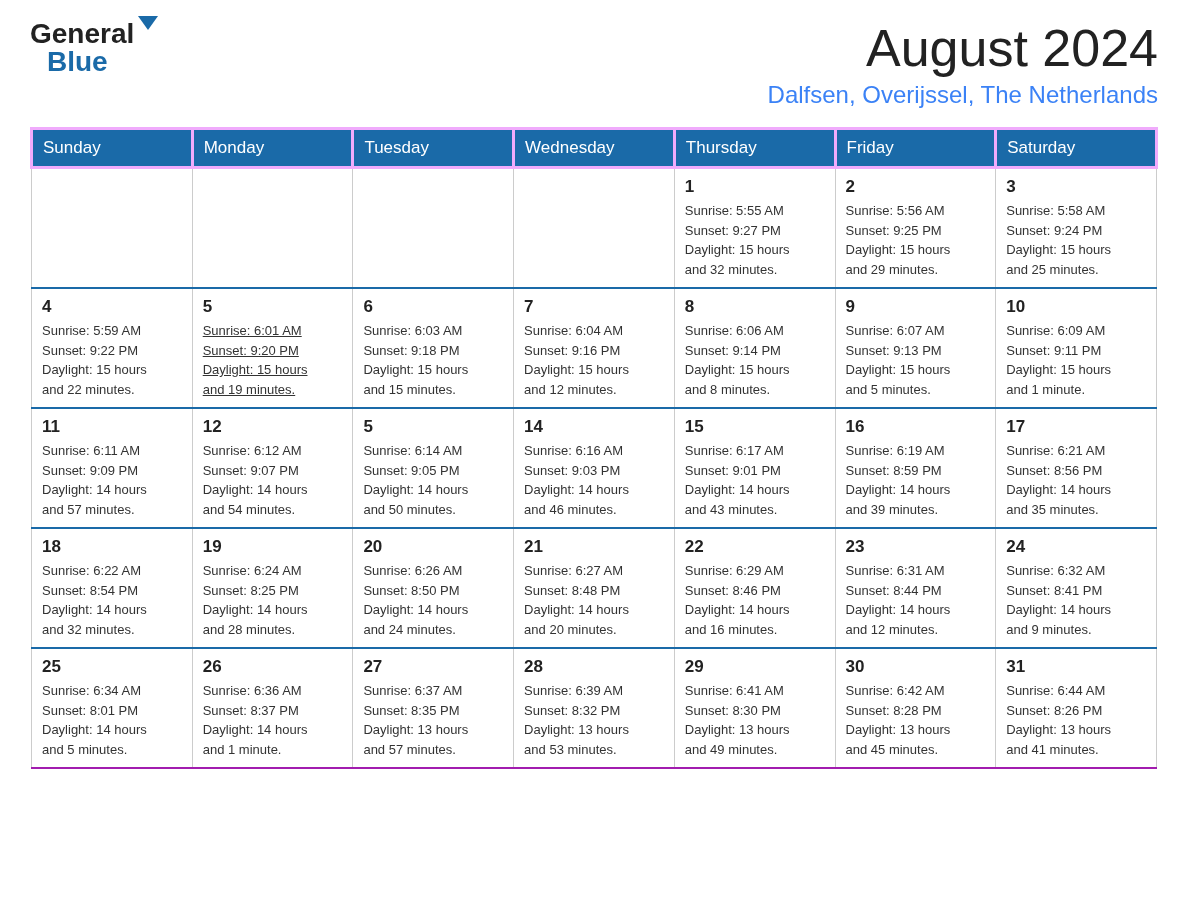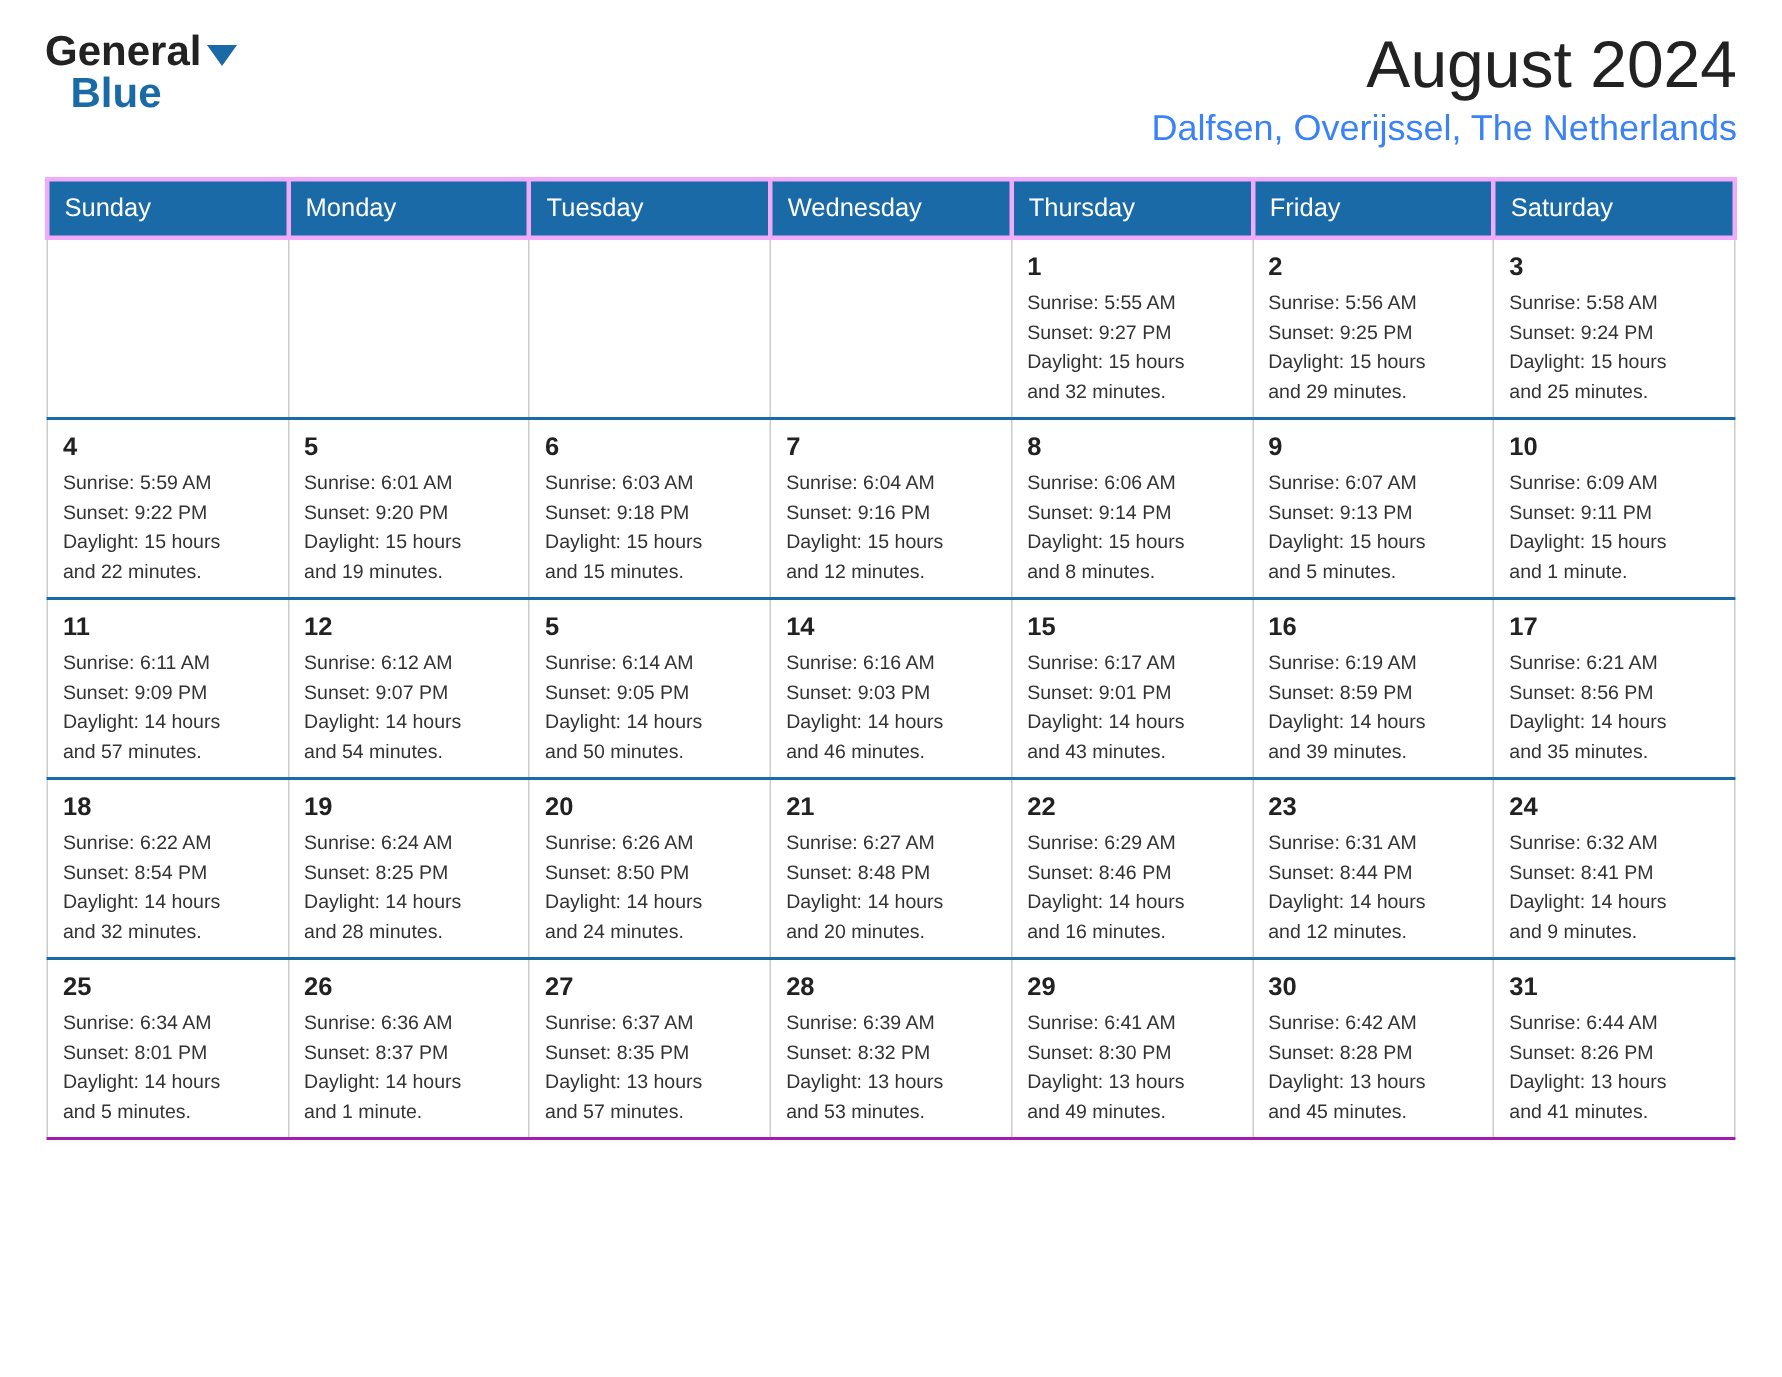--- a/index.html
+++ b/index.html
@@ -43,21 +43,21 @@
       border-top: 14px solid #1a6aa8;
       margin-left: 4px;
       vertical-align: middle;
       position: relative;
       top: -4px;
     }
     .title-block {
       text-align: right;
     }
     .month-title {
-      font-size: 44px;
+      font-size: 52px;
       font-weight: normal;
       color: #222;
       line-height: 1.1;
     }
     .location-title {
       font-size: 24px;
       color: #3b82f6;
       margin-top: 4px;
     }
     table {
@@ -107,21 +107,21 @@
     }
     tbody tr:last-child {
       border-bottom: 2px solid #a21caf;
     }
   </style>
 </head>
 <body>
 
 <div class="header">
   <div class="logo">
-    <div style="display:flex; align-items:flex-end;">
+    <div style="display:flex; align-items:flex-start;">
       <span class="logo-text-general">General</span>
       <span class="logo-triangle"></span>
     </div>
     <div style="display:flex; align-items:center; margin-left: 17px;">
       <span class="logo-text-blue">Blue</span>
     </div>
   </div>
   <div class="title-block">
     <div class="month-title">August 2024</div>
     <div class="location-title">Dalfsen, Overijssel, The Netherlands</div>
@@ -171,21 +171,21 @@
       <tr>
         <td>
           <div class="day-number">4</div>
           <div class="day-info" style="white-space: pre-line;">Sunrise: 5:59 AM
 Sunset: 9:22 PM
 Daylight: 15 hours
 and 22 minutes.</div>
         </td>
         <td>
           <div class="day-number">5</div>
-          <div class="day-info" style="white-space: pre-line;">Sunrise: 6:01 AM
+          <div class="day-info" style="white-space: pre-line; text-decoration: underline;">Sunrise: 6:01 AM
 Sunset: 9:20 PM
 Daylight: 15 hours
 and 19 minutes.</div>
         </td>
         <td>
           <div class="day-number">6</div>
           <div class="day-info" style="white-space: pre-line;">Sunrise: 6:03 AM
 Sunset: 9:18 PM
 Daylight: 15 hours
 and 15 minutes.</div>

